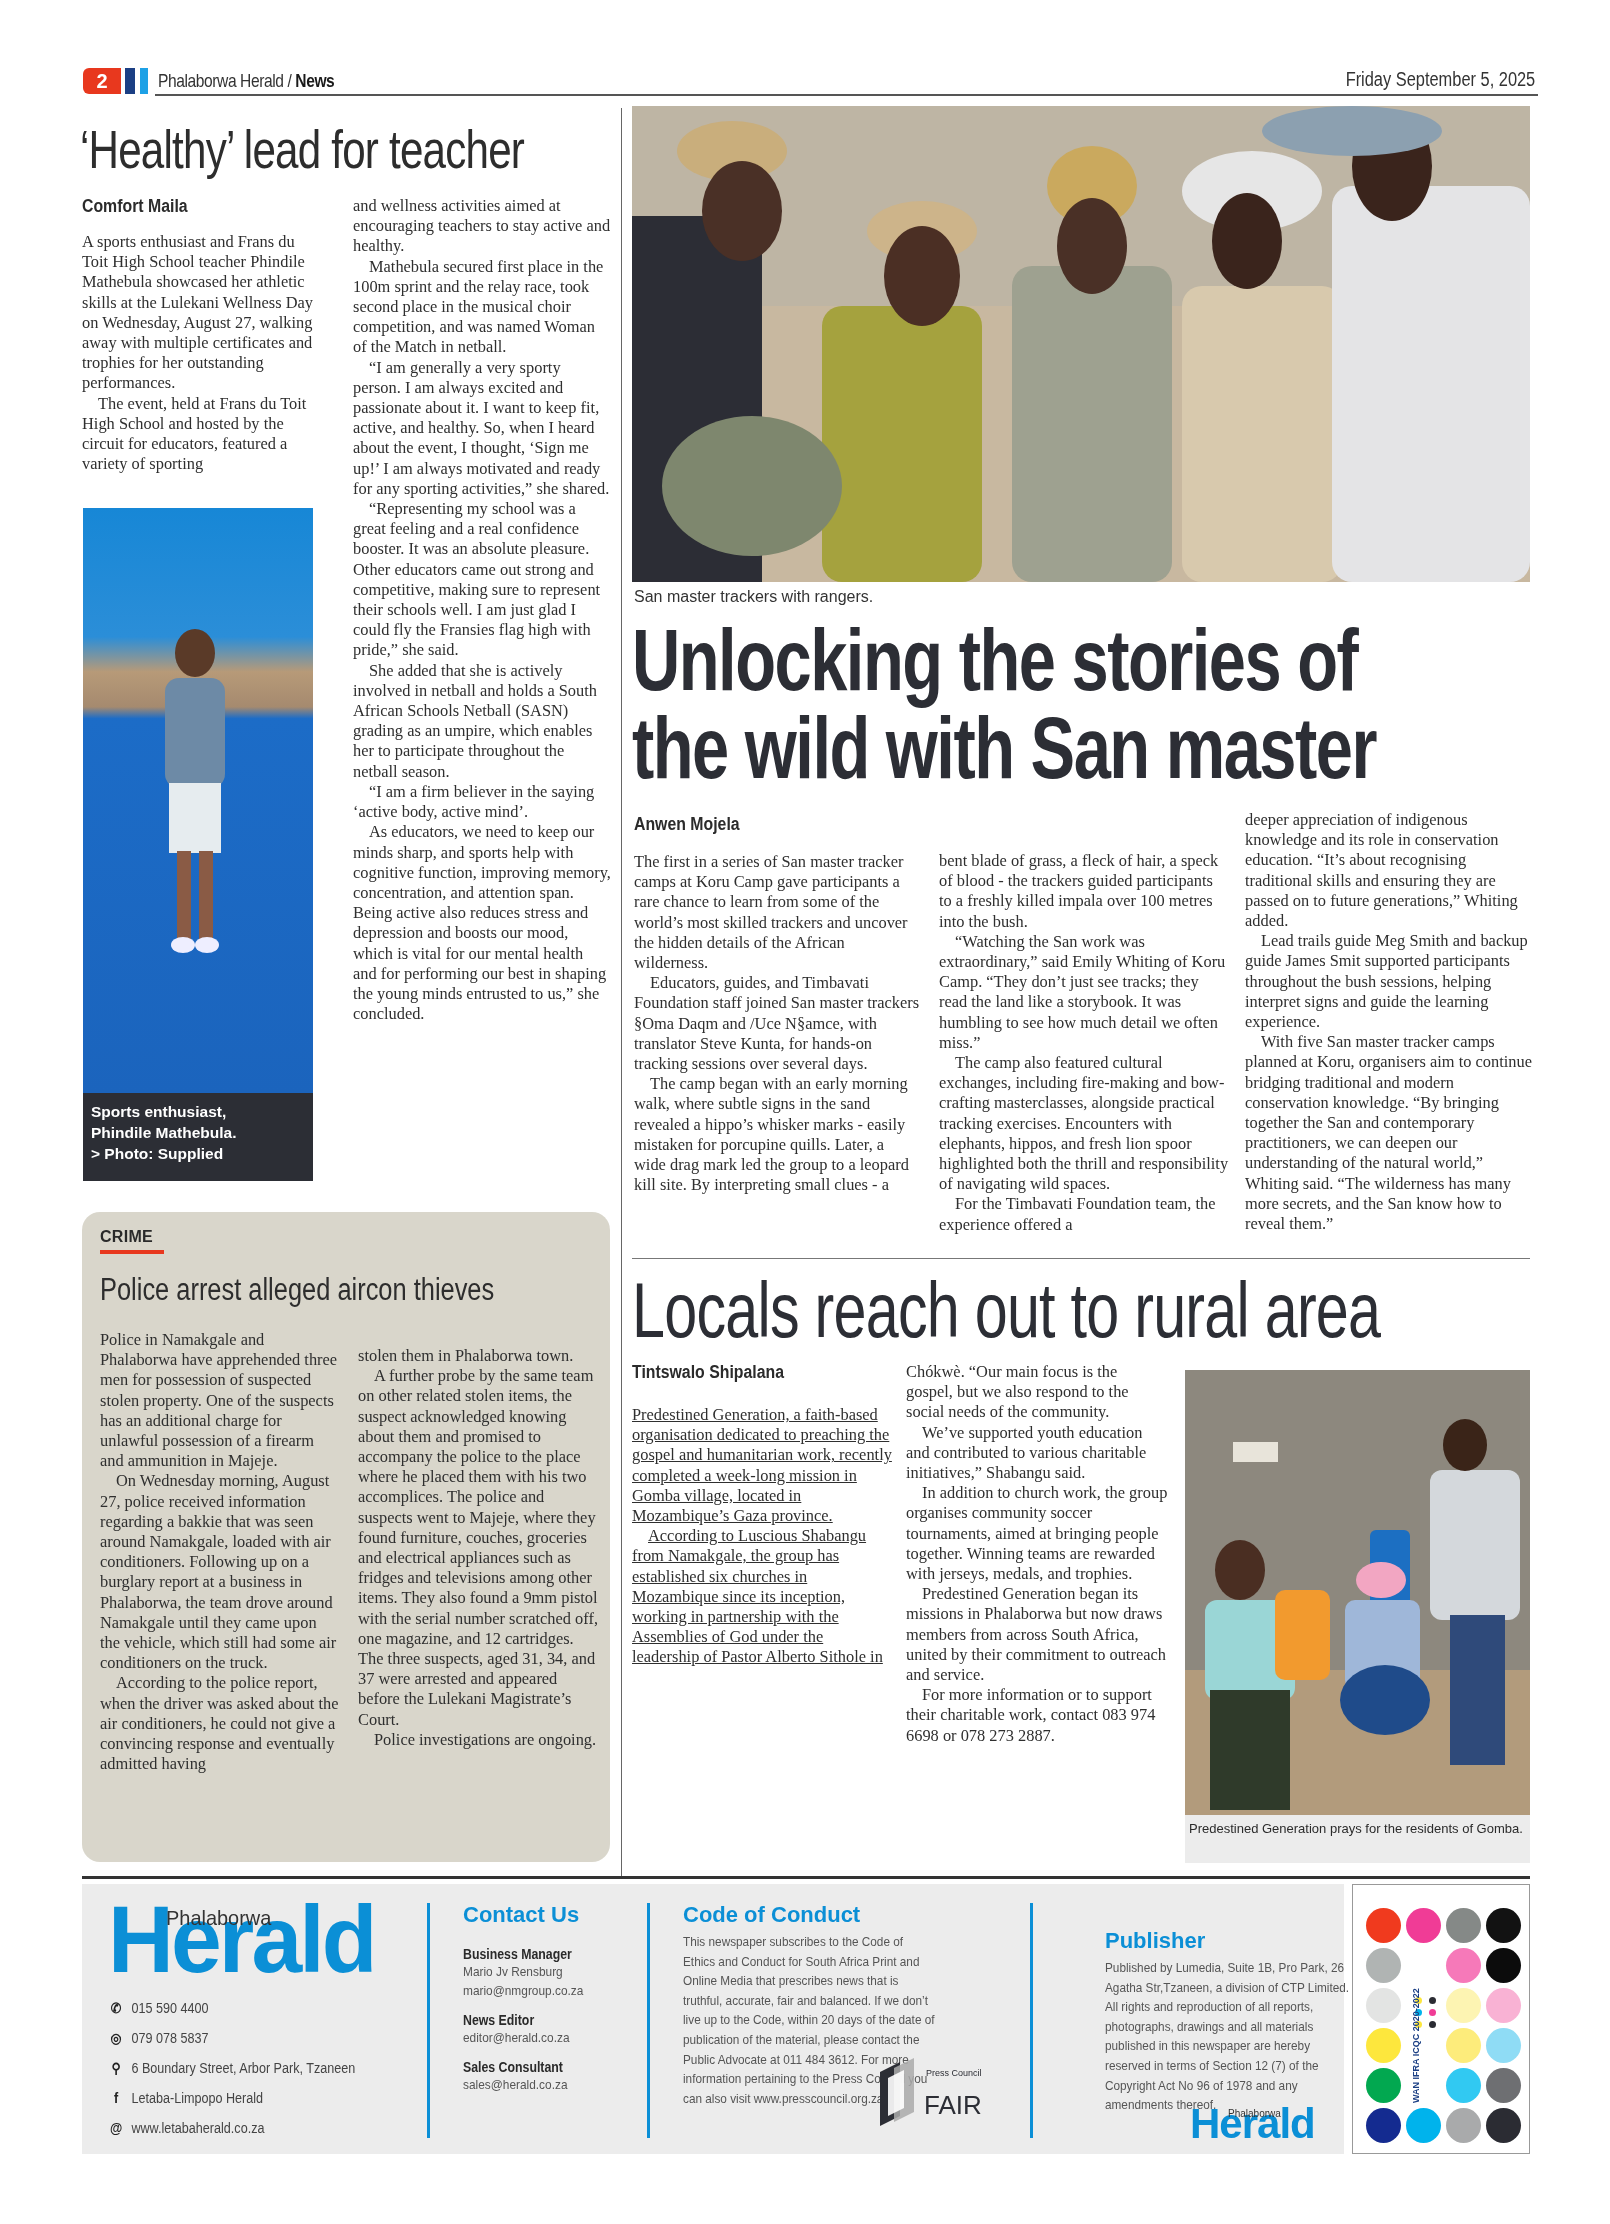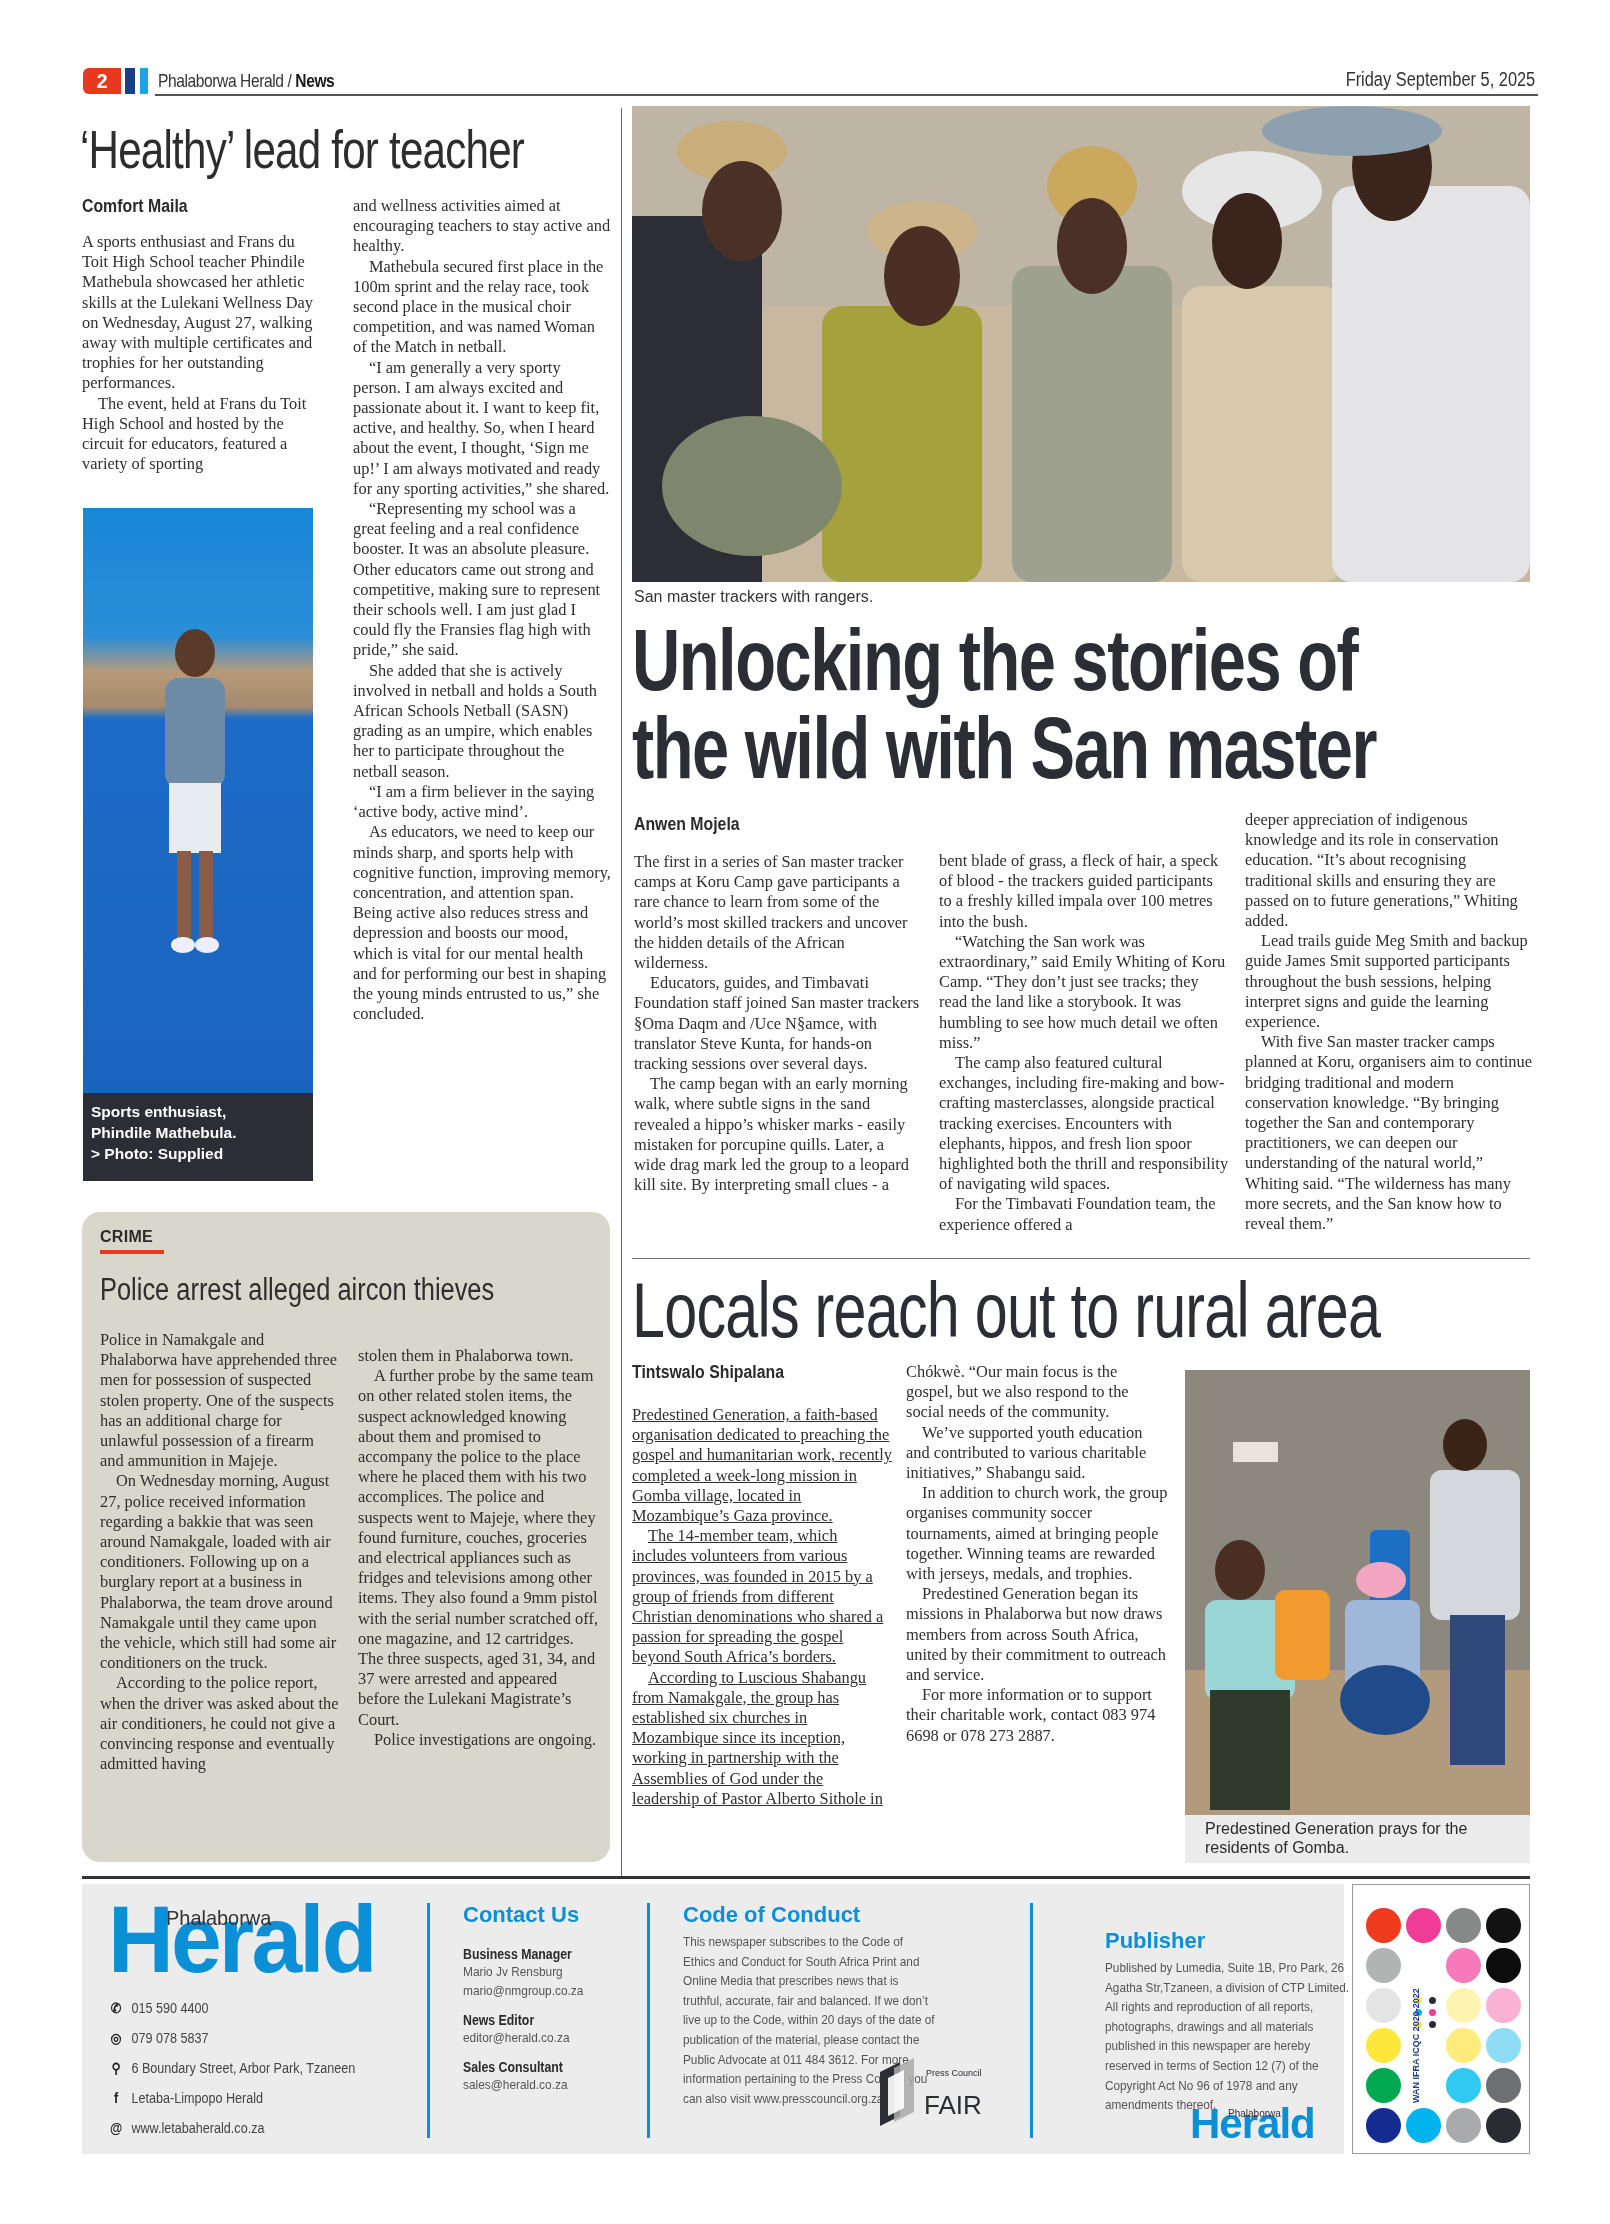--- a/index.html
+++ b/index.html
@@ -34,21 +34,21 @@
   .crime-head { left: 100px; top: 1272px; font-size: 31px; color: #2d2d2d; transform: scaleX(0.82); transform-origin: left; white-space: nowrap; }
 
   
   .photo-trackers { left: 632px; top: 106px; width: 898px; height: 476px; overflow: hidden; background: linear-gradient(180deg, #cfc3b1 0%, #c9b49a 40%, #b8a58c 100%); }
   .caption-light { font-family: "Liberation Sans", sans-serif; font-size: 16px; color: #333; }
   .h-unlock { left: 632px; top: 616px; font-size: 88px; line-height: 88px; font-weight: 900; color: #2c2e35; letter-spacing: -2px; transform: scaleX(0.76); transform-origin: left; white-space: nowrap; font-family: "Liberation Sans", sans-serif; }
   .h-locals { left: 632px; top: 1265px; font-size: 78px; color: #2c2e35; transform: scaleX(0.76); transform-origin: left; white-space: nowrap; font-family: "Liberation Sans", sans-serif; letter-spacing: -1px; }
   .rule-mid { left: 632px; top: 1258px; width: 898px; height: 1px; background: #777; }
 
   .photo-gomba { left: 1185px; top: 1370px; width: 345px; height: 445px; overflow: hidden; background: linear-gradient(180deg, #8a8478 0%, #9a958b 40%, #6e665b 60%, #a08a6c 100%); }
-  .caption-gomba { left: 1185px; top: 1815px; width: 345px; height: 48px; background: #ececec; padding: 4px 20px; font-size: 16px; line-height: 19px; }
+  .caption-gomba { left: 1185px; top: 1815px; width: 345px; height: 48px; background: #ececec; padding: 4px 4px; font-size: 13px; line-height: 19px; }
 
   
   .footer-rule { left: 82px; top: 1876px; width: 1448px; height: 3px; background: #333; }
   .footer { left: 82px; top: 1884px; width: 1262px; height: 270px; background: #ececec; }
   .logo-big { left: 108px; top: 1900px; }
   .logo-big .pre { position: absolute; left: 58px; top: 6px; font-size: 21px; color: #333; font-family: "Liberation Sans", sans-serif; transform: scaleX(0.95); transform-origin: left; white-space: nowrap; }
   .logo-big .main { position: absolute; left: 0; top: -8px; font-size: 95px; font-weight: 900; color: #0b8fd6; font-family: "Liberation Sans", sans-serif; letter-spacing: -3px; transform: scaleX(0.96); transform-origin: left; line-height: 95px; }
   .contact-line { font-family: "Liberation Sans", sans-serif; font-size: 14px; color: #444; white-space: nowrap; transform: scaleX(0.9); transform-origin: left; }
   .contact-icon { display: inline-block; width: 18px; text-align: center; margin-right: 8px; color: #222; font-weight: bold; }
   .fvrule { width: 3px; height: 235px; background: #0b8fd6; }
@@ -172,21 +172,20 @@
   <p>deeper appreciation of indigenous knowledge and its role in conservation education. “It’s about recognising traditional skills and ensuring they are passed on to future generations,” Whiting added.</p>
   <p class="ind">Lead trails guide Meg Smith and backup guide James Smit supported participants throughout the bush sessions, helping interpret signs and guide the learning experience.</p>
   <p class="ind">With five San master tracker camps planned at Koru, organisers aim to continue bridging traditional and modern conservation knowledge. “By bringing together the San and contemporary practitioners, we can deepen our understanding of the natural world,” Whiting said. “The wilderness has many more secrets, and the San know how to reveal them.”</p>
 </div>
 
 <div class="abs rule-mid"></div>
 <div class="abs h-locals">Locals reach out to rural area</div>
 <div class="abs byline sans" style="left:632px; top:1362px;">Tintswalo Shipalana</div>
 <div class="abs body-text" style="left:632px; top:1405px; width:262px;text-decoration:underline;">
   <p>Predestined Generation, a faith-based organisation dedicated to preaching the gospel and humanitarian work, recently completed a week-long mission in Gomba village, located in Mozambique’s Gaza province.</p>
-  <p class="ind">The 14-member team, which includes volunteers from various provinces, was founded in 2015 by a group of friends from different Christian denominations who shared a passion for spreading the gospel beyond South Africa’s borders.</p>
   <p class="ind">According to Luscious Shabangu from Namakgale, the group has established six churches in Mozambique since its inception, working in partnership with the Assemblies of God under the leadership of Pastor Alberto Sithole in</p>
 </div>
 <div class="abs body-text" style="left:906px; top:1362px; width:262px;">
   <p>Chókwè. “Our main focus is the gospel, but we also respond to the social needs of the community.</p>
   <p class="ind">We’ve supported youth education and contributed to various charitable initiatives,” Shabangu said.</p>
   <p class="ind">In addition to church work, the group organises community soccer tournaments, aimed at bringing people together. Winning teams are rewarded with jerseys, medals, and trophies.</p>
   <p class="ind">Predestined Generation began its missions in Phalaborwa but now draws members from across South Africa, united by their commitment to outreach and service.</p>
   <p class="ind">For more information or to support their charitable work, contact 083 974 6698 or 078 273 2887.</p>
 </div>
 <div class="abs photo-gomba">

